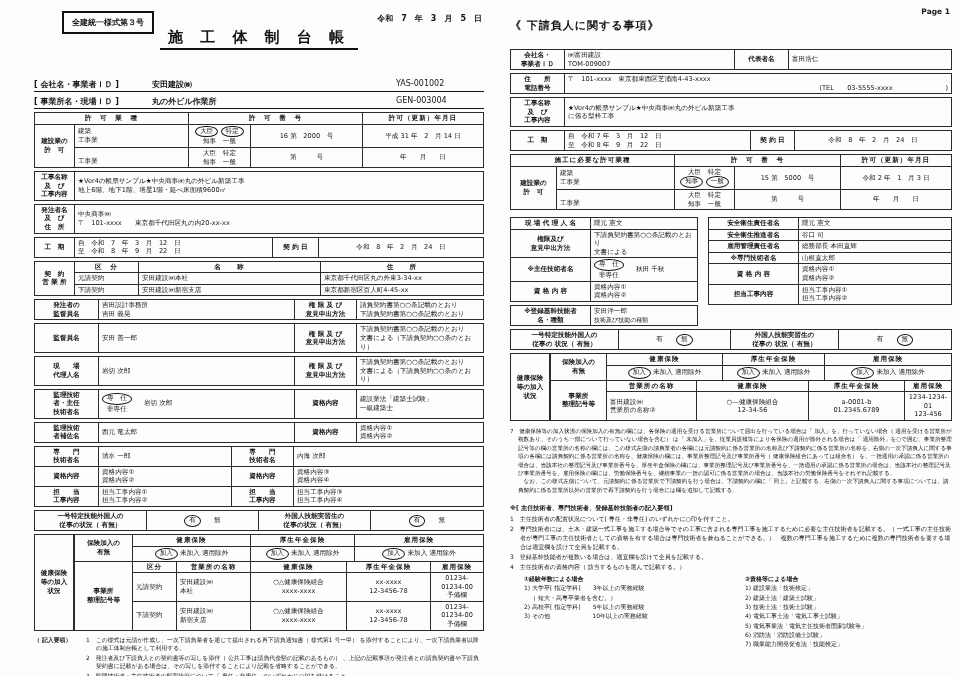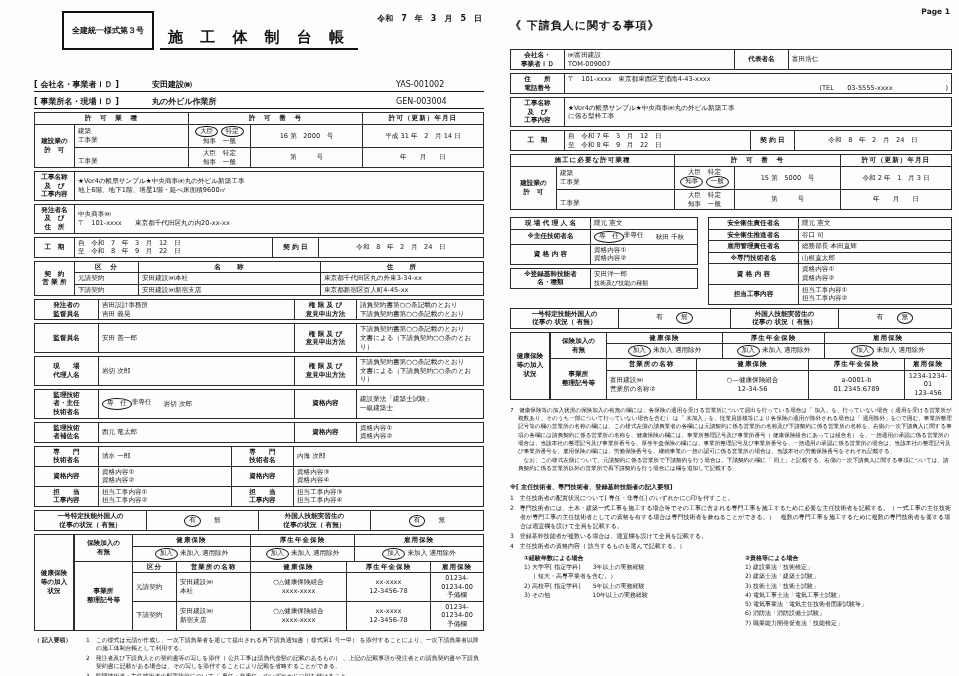--- a/index.html
+++ b/index.html
@@ -11,30 +11,30 @@
 
   table.f{border-collapse:collapse;width:100%;table-layout:fixed;margin-top:3px;}
   table.f td{border:1px solid #2b2b2b;font-size:6.6px;padding:1px 3px;vertical-align:middle;line-height:1.3;overflow:hidden;}
   .hd{text-align:center;font-weight:bold;letter-spacing:1px;}
   .lb{font-weight:bold;text-align:center;}
   .ctr{text-align:center;}
   .rt{text-align:right;}
   .pre{white-space:pre-line;}
   .sm{font-size:6px;}
   .circ{display:inline-block;border:1px solid #111;border-radius:50%;padding:0 4px;line-height:1.5;}
-  .stack{display:inline-flex;margin-right:10px;text-align:center;vertical-align:middle;}
+  .stack{display:inline-flex;flex-direction:column;margin-right:10px;text-align:center;vertical-align:middle;}
   .nm{vertical-align:middle;}
 
   
   .lp-head{position:relative;height:66px;margin-top:8px;}
-  .code-box{position:absolute;left:28px;top:2px;border:2px solid #111;padding:12px 8px;font-size:8px;font-weight:bold;}
+  .code-box{position:absolute;left:28px;top:2px;border:2px solid #111;padding:4px 8px;font-size:8px;font-weight:bold;}
   .doc-title{position:absolute;left:0;right:0;top:18px;text-align:center;}
   .doc-title span{font-size:15px;font-weight:bold;letter-spacing:6px;border-bottom:2px solid #111;padding:0 8px 2px;}
   .doc-date{position:absolute;right:2px;top:4px;font-size:8px;font-weight:bold;}
-  .id-row{display:flex;align-items:center;border-bottom:1px solid #111;margin:4px 0 0;padding-bottom:1px;font-size:8px;font-weight:bold;}
+  .id-row{display:flex;align-items:flex-start;border-bottom:1px solid #111;margin:4px 0 0;padding-bottom:1px;font-size:8px;font-weight:bold;}
   .id-row .lab{width:118px;}
   .id-row .nm2{flex:1;}
   .id-row .code{width:88px;font-weight:normal;}
 
   .trade-top{min-height:8px;}
   .trade-suf{text-align:left;padding-right:4px;}
 
   .notes-wrap{display:flex;margin-top:5px;font-size:5.9px;line-height:1.45;}
   .notes-wrap .nlab{width:52px;font-weight:bold;flex:none;}
   .note-item{padding-left:10px;text-indent:-10px;margin-bottom:1px;}
@@ -589,20 +589,26 @@
       <div class="c1">
         <table class="f">
           <colgroup>
               <col style="width:80px">
               <col>
             </colgroup>
           <tbody>
               <tr>
             <td class="lb">現 場 代 理 人 名</td>
             <td>隈元 憲文</td>
+          </tr>
+          <tr>
+            <td class="lb pre sm">権限及び
+意見申出方法</td>
+            <td class="pre sm">下請負契約書第○○条記載のとおり
+文書による</td>
           </tr>
           <tr>
             <td class="lb">※主任技術者名</td>
             <td>
               <span class="stack">
                 <span class="circ">専　任</span>
                 <span>非専任</span>
               </span>
               <span class="nm">秋田 千秋</span>
             </td>

